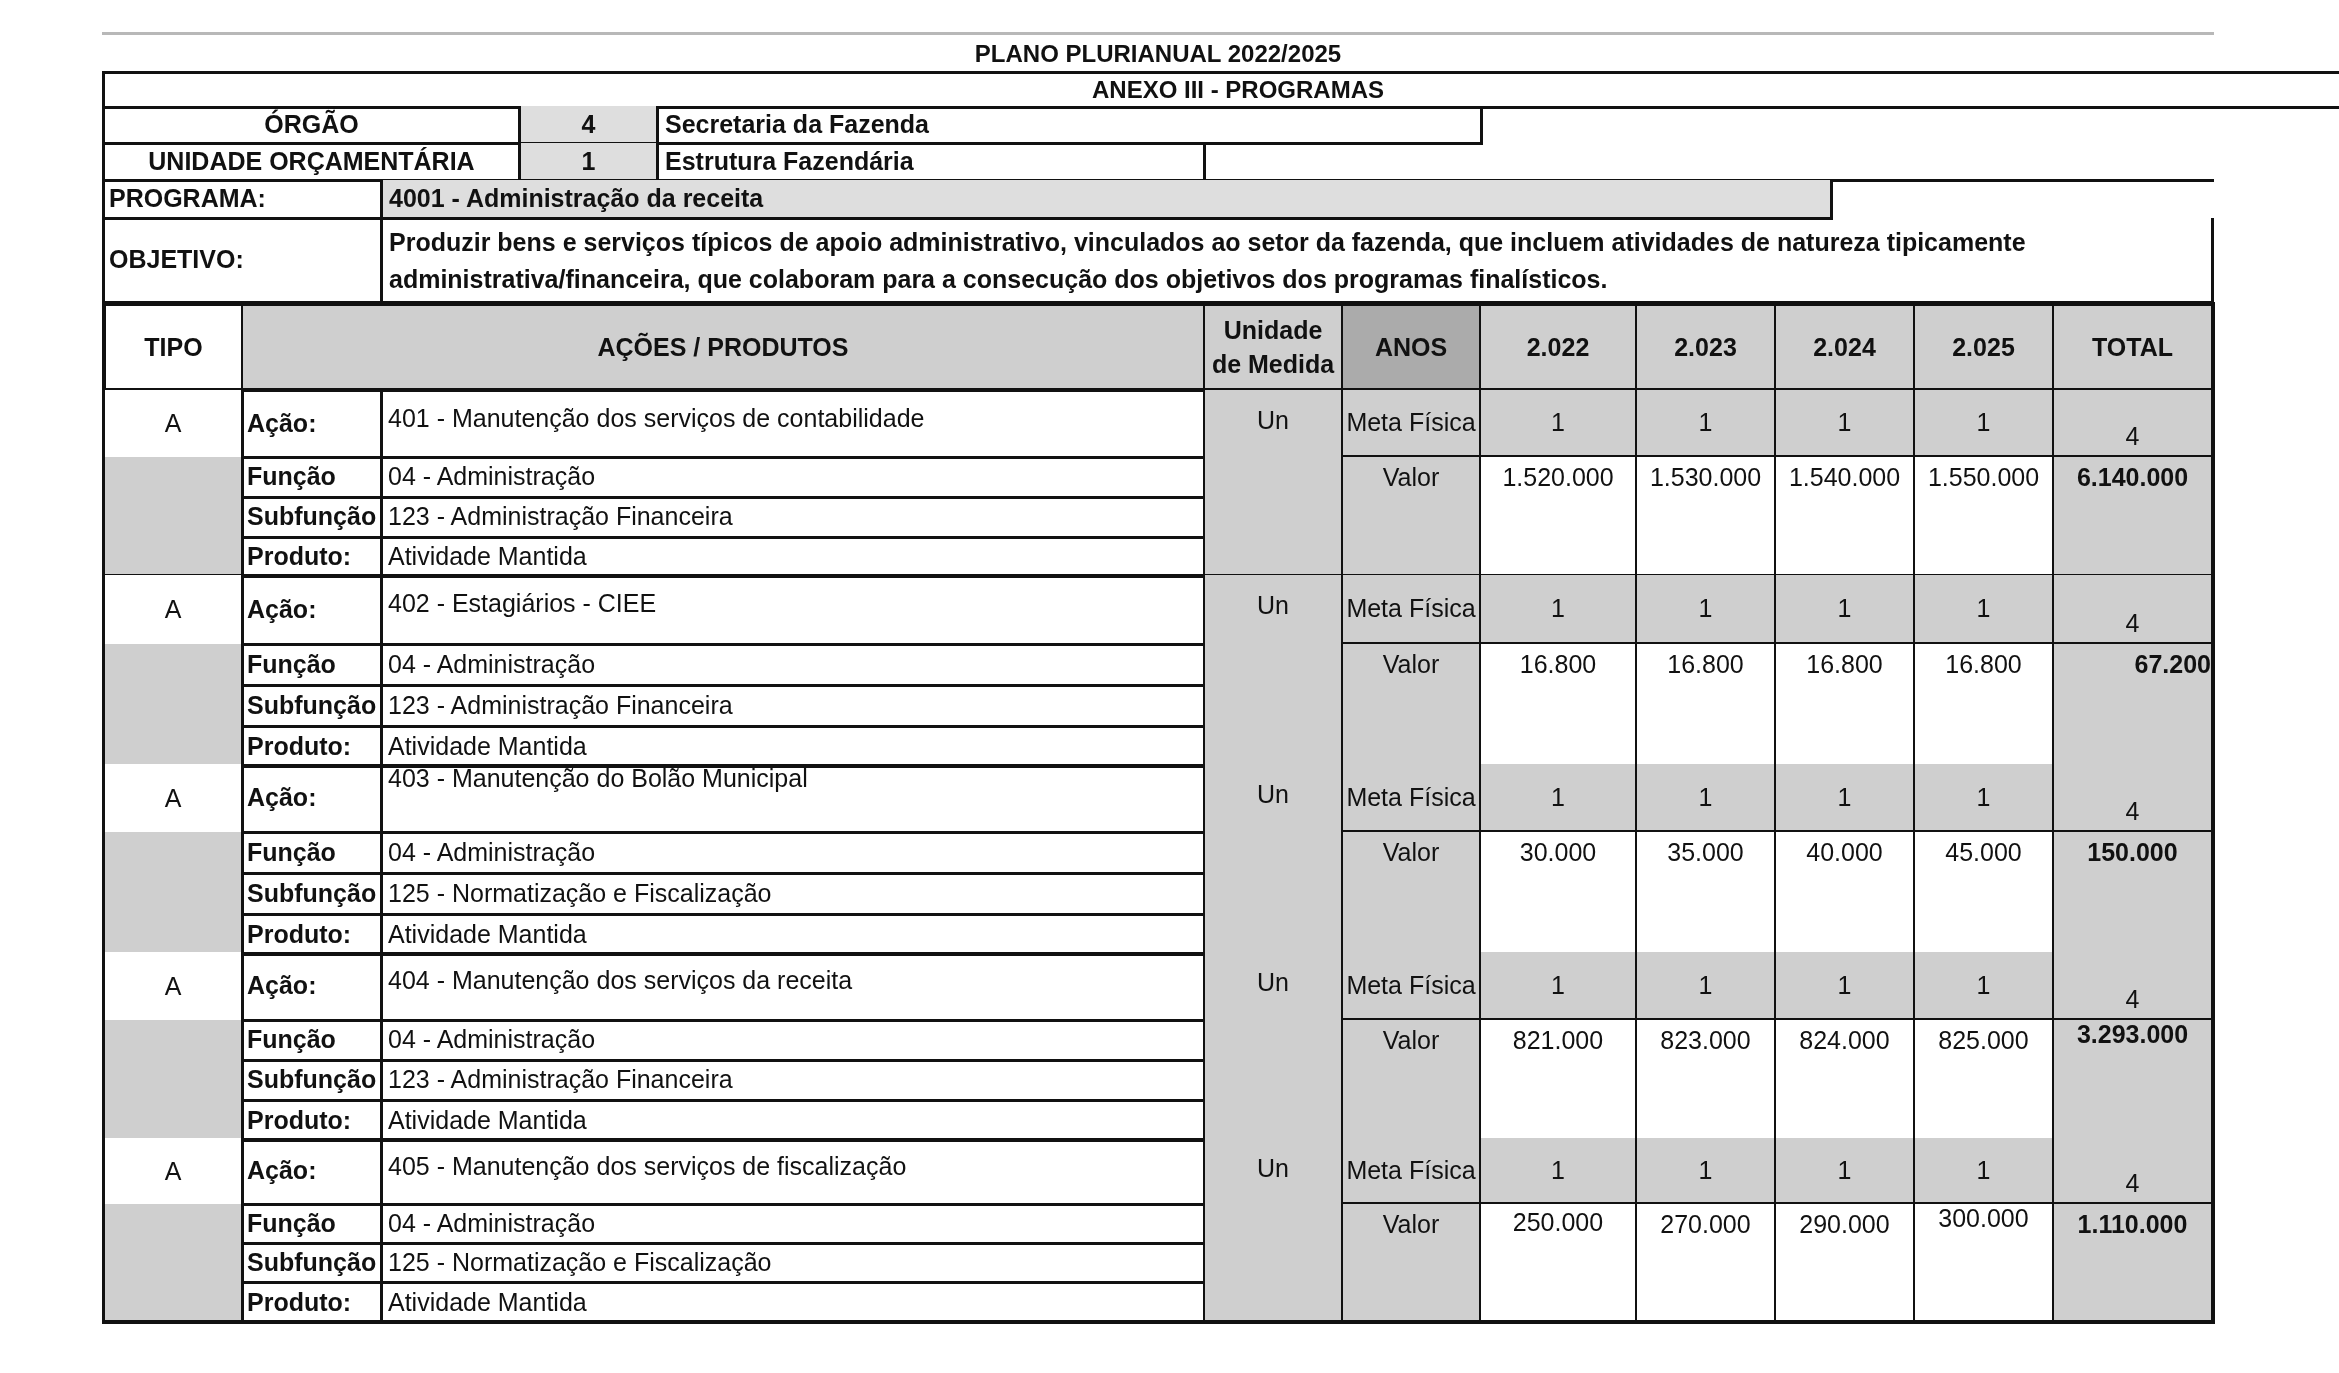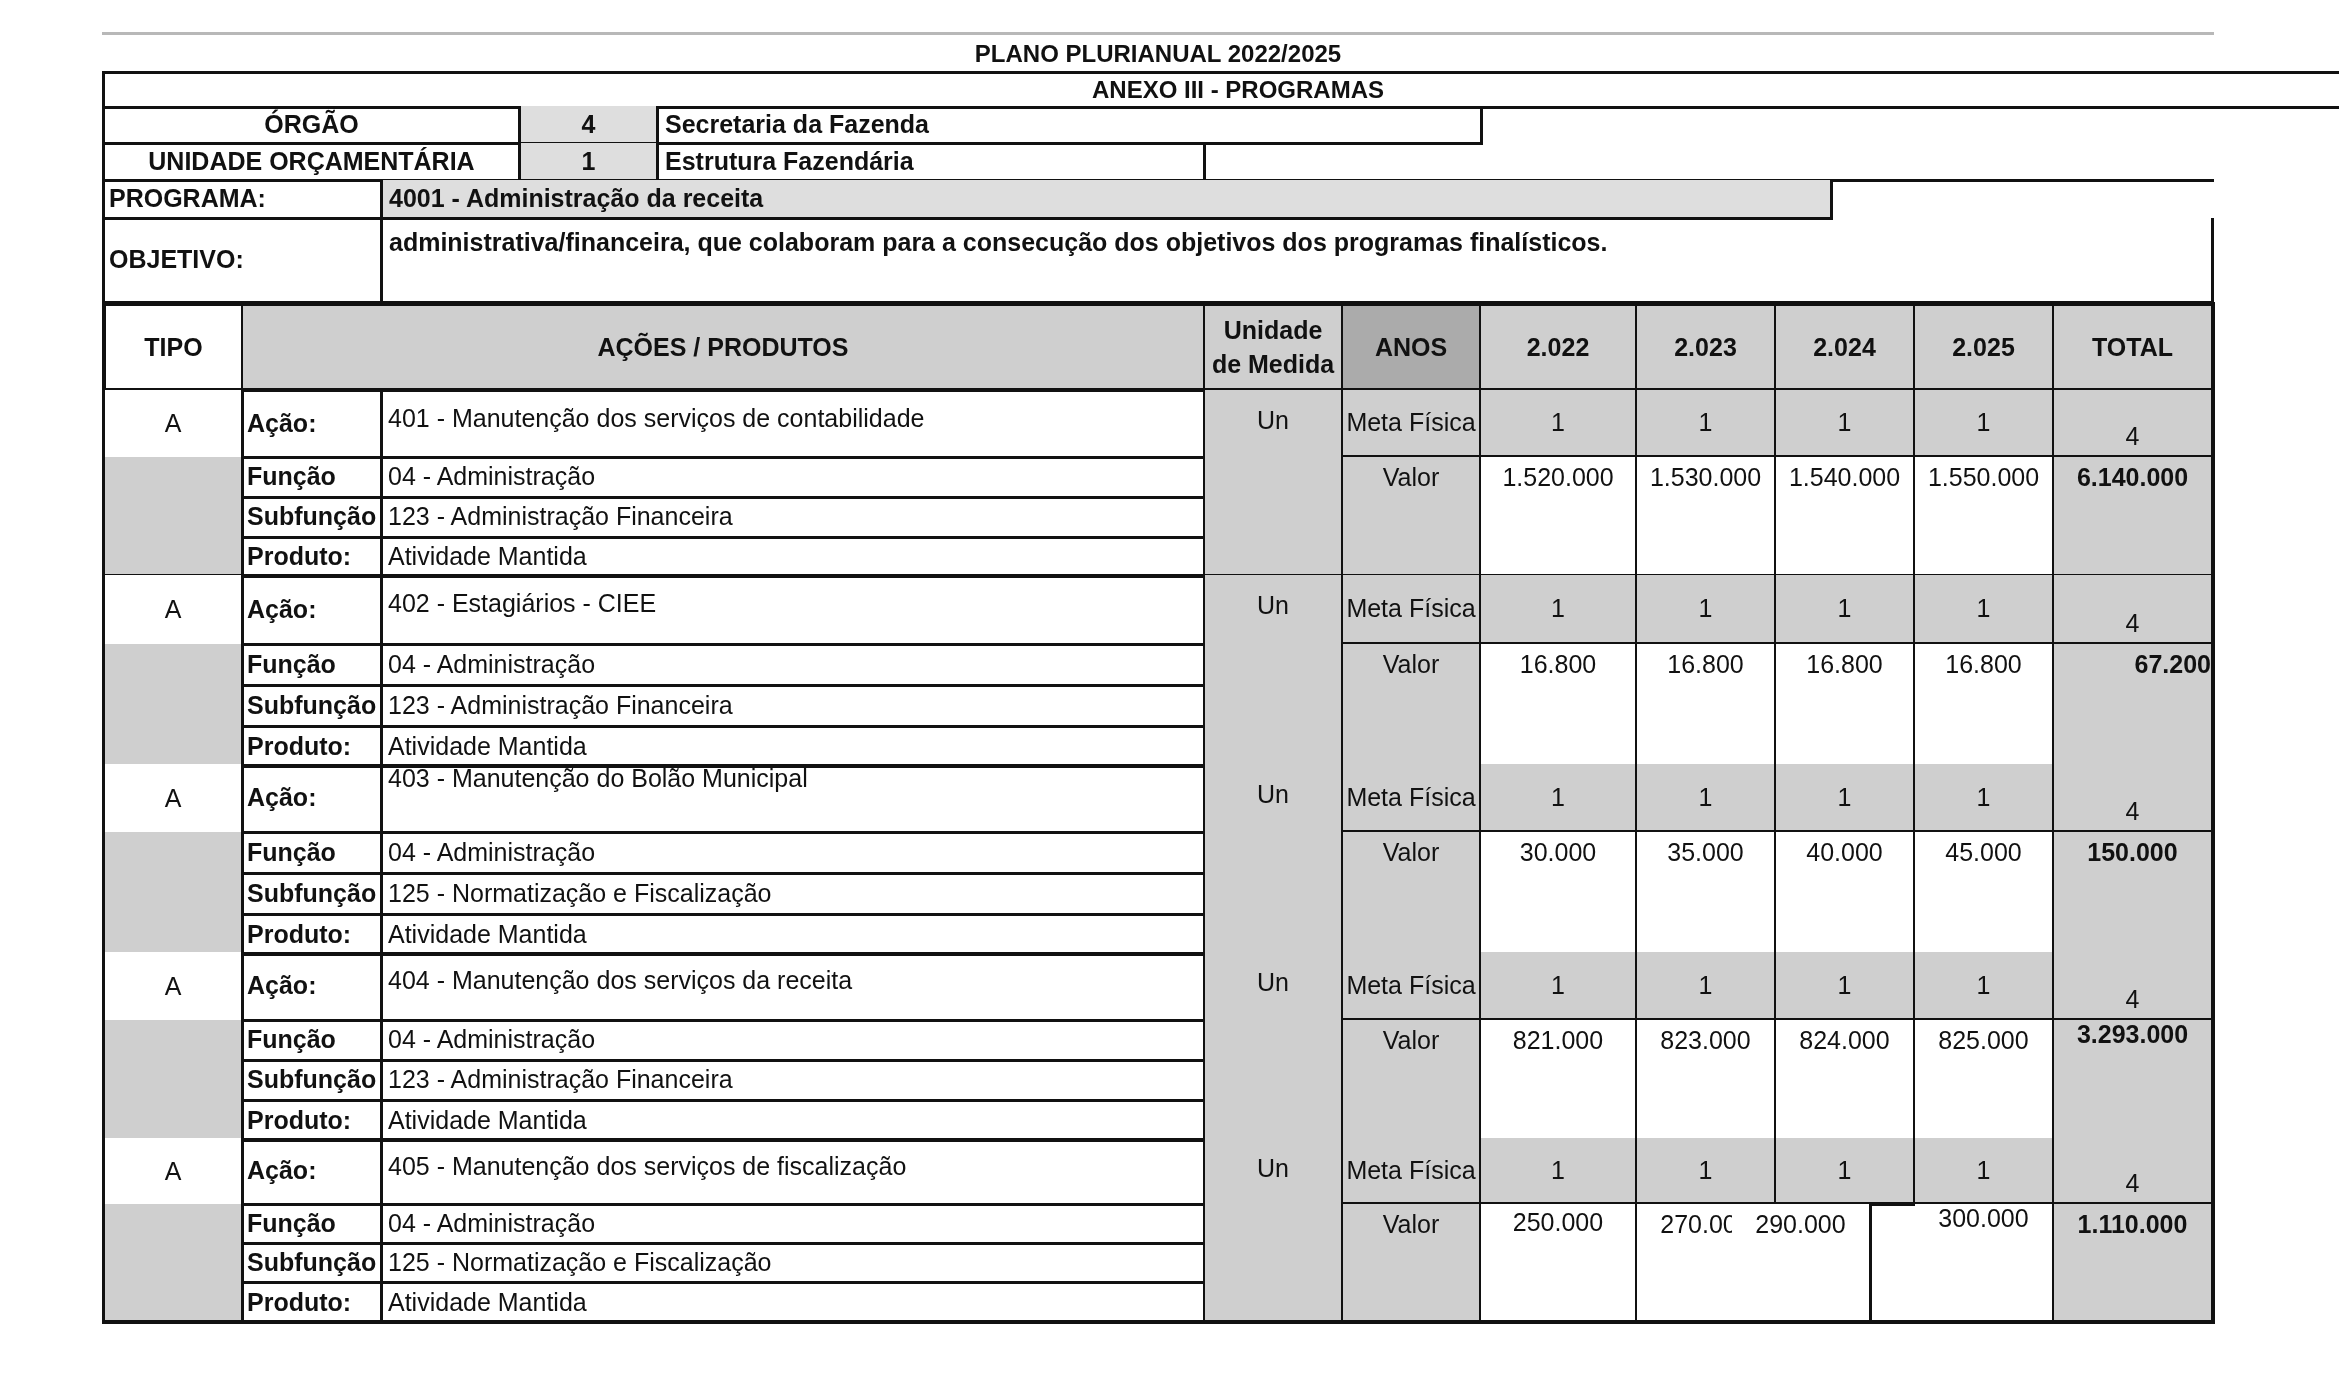--- a/index.html
+++ b/index.html
@@ -38,20 +38,21 @@
   <div class="abs bl bb c bold t26" style="left:102px;top:143px;width:419px;height:39px;border-right:3px solid #111;">UNIDADE ORÇAMENTÁRIA</div>
   <div class="abs bb lightgray c bold t26" style="left:521px;top:143px;width:138px;height:39px;border-right:3px solid #111;">1</div>
   <div class="abs bb l bold t26" style="left:659px;top:143px;width:547px;height:39px;border-right:3px solid #111;">Estrutura Fazendária</div>
   <div class="abs bb" style="left:1206px;top:143px;width:1008px;height:39px;"></div>
 
   <div class="abs bl bb l bold t26" style="left:102px;top:180px;width:281px;height:40px;border-right:3px solid #111;padding-left:4px;">PROGRAMA:</div>
   <div class="abs bb lightgray l bold t26" style="left:383px;top:180px;width:1450px;height:40px;border-right:3px solid #111;">4001 - Administração da receita</div>
 
   <div class="abs bl bb l bold t26" style="left:102px;top:218px;width:281px;height:86px;border-right:3px solid #111;padding-left:4px;">OBJETIVO:</div>
   <div class="abs bb bold t26" style="left:383px;top:218px;width:1831px;height:86px;border-right:3px solid #111;padding:6px 0 0 6px;line-height:37px;">
+    <div>Produzir bens e serviços típicos de apoio administrativo, vinculados ao setor da fazenda, que incluem atividades de natureza tipicamente</div>
     <div>administrativa/financeira, que colaboram para a consecução dos objetivos dos programas finalísticos.</div>
   </div>
 
   <div class="abs c bold t26 white" style="left:102px;top:302px;width:142px;height:90px;border:4px solid #111;border-right:3px solid #111;">TIPO</div>
   <div class="abs c bold t26 gray" style="left:243px;top:302px;width:963px;height:90px;border-top:4px solid #111;border-bottom:4px solid #111;border-right:3px solid #111;">AÇÕES / PRODUTOS</div>
   <div class="abs c bold t26 gray" style="left:1205px;top:302px;width:139px;height:90px;border-top:4px solid #111;border-bottom:4px solid #111;border-right:3px solid #111;flex-direction:column;line-height:34px;">
     <span>Unidade</span>
     <span>de Medida</span>
   </div>
   <div class="abs c bold t26 darkgray" style="left:1343px;top:302px;width:139px;height:90px;border-top:4px solid #111;border-bottom:4px solid #111;border-right:3px solid #111;">ANOS</div>
@@ -307,21 +308,21 @@
 
     <div class="abs gray c t26" style="border-right: 3px solid rgb(17, 17, 17); border-bottom: 4px solid rgb(17, 17, 17); left: 1343px; top: 1138px; width: 139px; height: 68px;">
           <span>Meta Física</span>
         </div>
     <div class="abs gray t26" style="border-right: 3px solid rgb(17, 17, 17); text-align: center; padding-top: 6px; left: 1343px; top: 1204px; width: 139px; height: 118px;"><span>Valor</span></div>
   <div class="abs gray c t26" style="left: 1481px; top: 1138px; width: 157px; height: 68px; border-right: 3px solid rgb(17, 17, 17); border-bottom: 4px solid rgb(17, 17, 17);">1</div>
         <div class="abs white t26" style="left: 1481px; top: 1204px; width: 157px; height: 118px; border-right: 3px solid rgb(17, 17, 17); text-align: center; padding-top: 4px;">250.000</div>
         <div class="abs gray c t26" style="left: 1637px; top: 1138px; width: 140px; height: 68px; border-right: 3px solid rgb(17, 17, 17); border-bottom: 4px solid rgb(17, 17, 17);">1</div>
         <div class="abs white t26" style="left: 1637px; top: 1204px; width: 140px; height: 118px; border-right: 3px solid rgb(17, 17, 17); text-align: center; padding-top: 6px;">270.000</div>
         <div class="abs gray c t26" style="left: 1776px; top: 1138px; width: 140px; height: 68px; border-right: 3px solid rgb(17, 17, 17); border-bottom: 4px solid rgb(17, 17, 17);">1</div>
-        <div class="abs white t26" style="left: 1732px; top: 1204px; width: 140px; height: 118px; border-right: 3px solid rgb(17, 17, 17); text-align: center; padding-top: 6px;">290.000</div>
+        <div class="abs white t26" style="left: 1776px; top: 1204px; width: 140px; height: 118px; border-right: 3px solid rgb(17, 17, 17); text-align: center; padding-top: 6px;">290.000</div>
         <div class="abs gray c t26" style="left: 1915px; top: 1138px; width: 140px; height: 68px; border-right: 3px solid rgb(17, 17, 17); border-bottom: 4px solid rgb(17, 17, 17);">1</div>
         <div class="abs white t26" style="left: 1915px; top: 1204px; width: 140px; height: 118px; border-right: 3px solid rgb(17, 17, 17); text-align: center; ">300.000</div>
         <div class="abs gray t26" style="left: 2054px; top: 1138px; width: 161px; height: 68px; border-right: 4px solid rgb(17, 17, 17); border-bottom: 4px solid rgb(17, 17, 17); display: flex; align-items: flex-end; justify-content: center; padding-bottom: 4px;">4</div>
         <div class="abs gray bold t26" style="left: 2054px; top: 1204px; width: 161px; height: 118px; border-right: 4px solid rgb(17, 17, 17); text-align: center; padding-top: 6px;">1.110.000</div>
         <div class="abs" style="left: 102px; top: 1320px; width: 2113px; height: 4px; background: rgb(17, 17, 17);"></div>
       </div>
 </div>
 
 </div>
 

